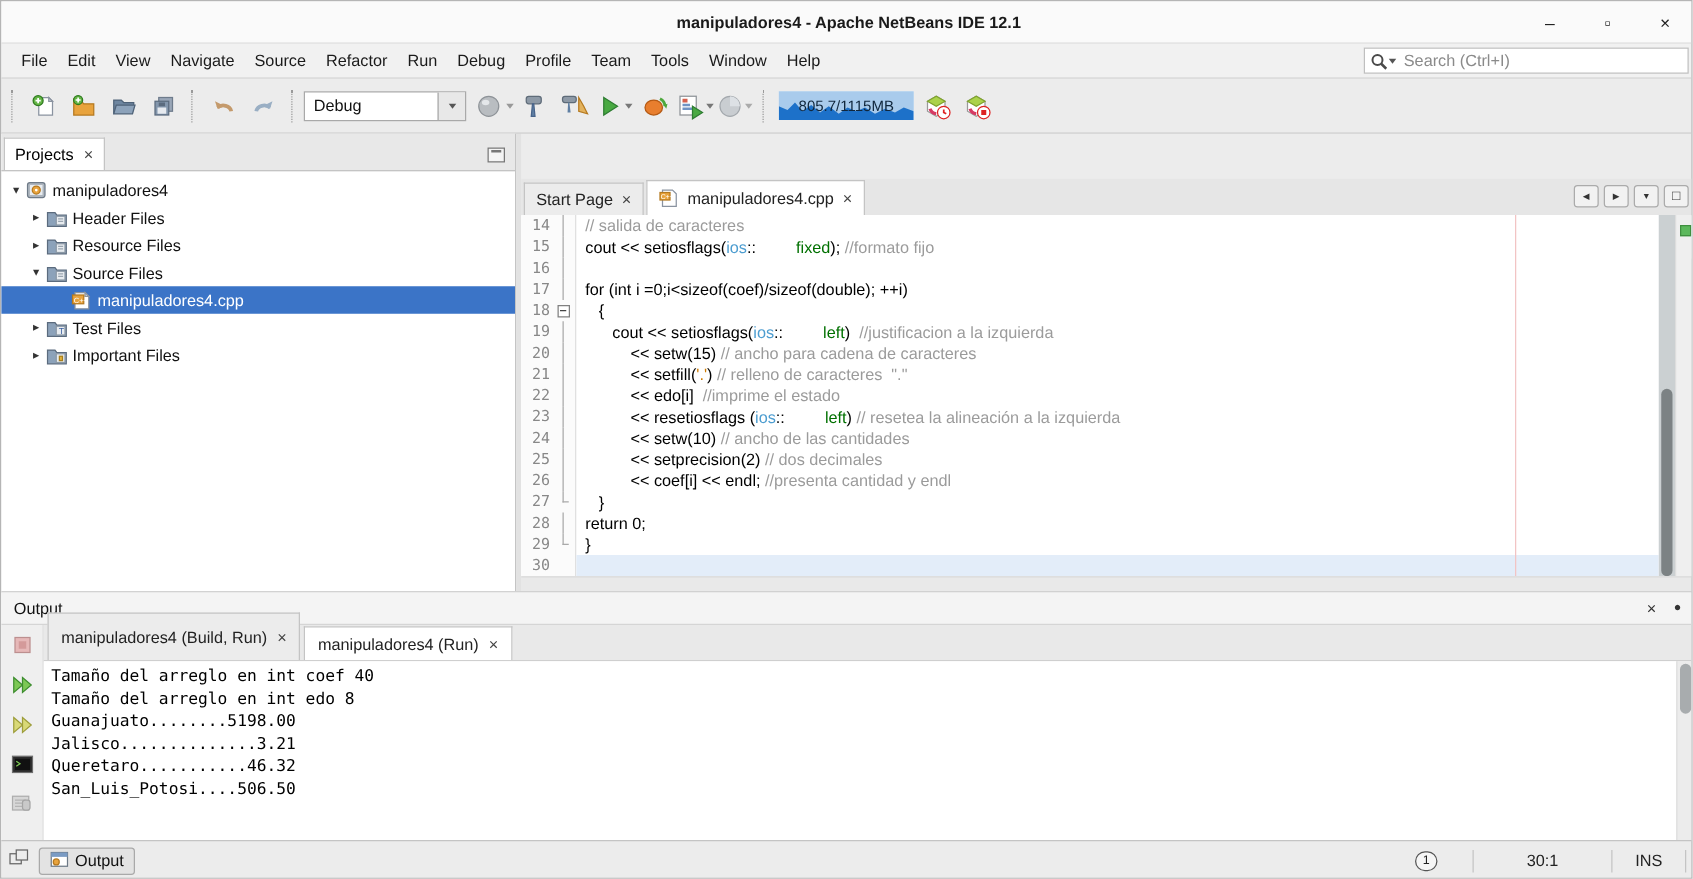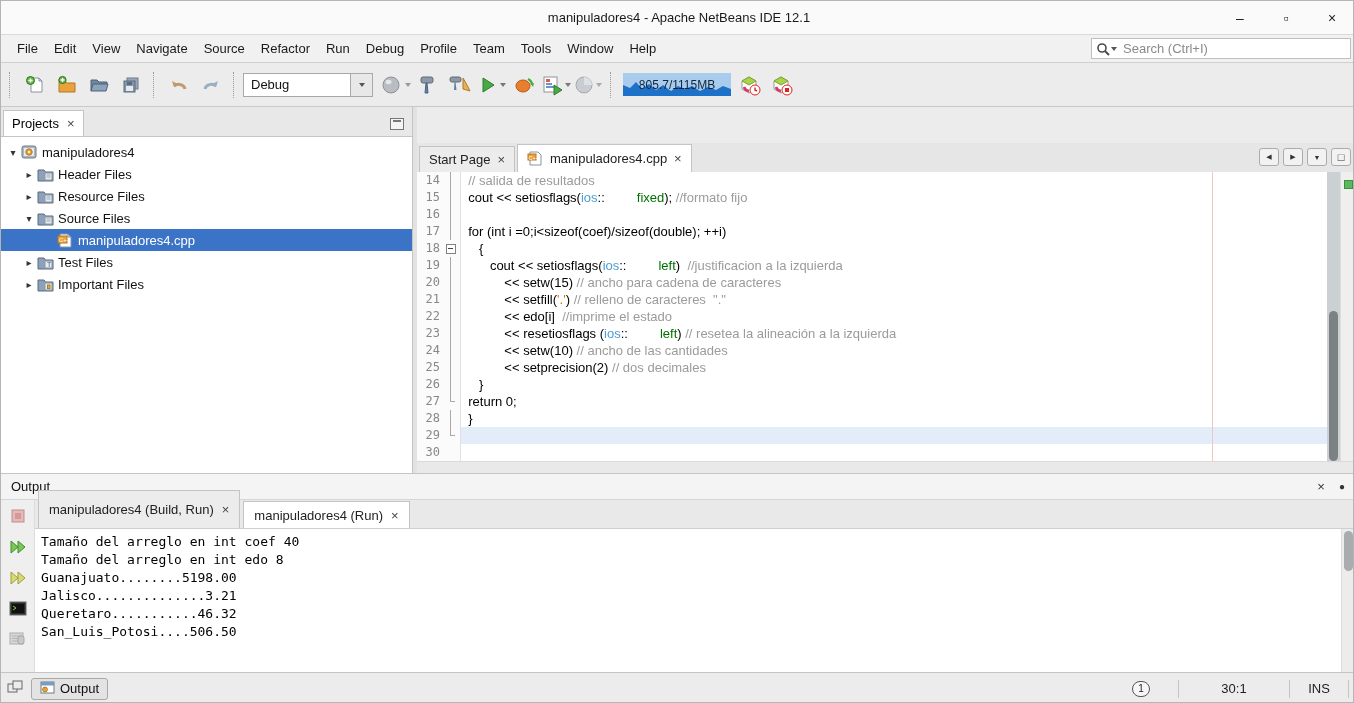--- a/index.html
+++ b/index.html
@@ -1,21 +1,21 @@
 <!DOCTYPE html>
 <html><head>
 <meta charset="utf-8">
 <style>
   html,body{margin:0;padding:0;background:#d8d8d8;}
   *{box-sizing:border-box;font-family:"Liberation Sans",sans-serif;}
   #app{position:relative;width:1354px;height:703px;background:#ECECEC;overflow:hidden;border:1px solid #b5b5b5;}
 
   
   #titlebar{position:absolute;left:0;top:0;width:1354px;height:34px;background:#FAFAFA;border-bottom:1px solid #D9D9D9;display:flex;align-items:center;}
-  #title{flex:1;text-align:center;font-size:13px;font-weight:normal;color:#1a1a1a;}
+  #title{flex:1;text-align:center;font-size:13px;font-weight:bold;color:#1a1a1a;}
   .winctl{width:46px;height:100%;display:flex;align-items:center;justify-content:center;font-size:14px;color:#222;cursor:default;}
 
   
   #menubar{position:absolute;left:0;top:34px;width:1354px;height:28px;background:#F1F1F1;border-bottom:1px solid #CFCFCF;display:flex;align-items:center;padding-left:8px;}
   .menu-item{padding:4px 8px;font-size:13px;color:#1a1a1a;}
   #searchbox{position:absolute;right:4px;top:3px;width:260px;height:21px;background:#FFFFFF;border:1px solid #BFBFBF;display:flex;}
   #searchbox input{border:none;outline:none;flex:1;font-size:13px;color:#333;background:transparent;padding:0 4px;}
   #searchbox input::placeholder{color:#8a8a8a;}
   .dd{width:0;height:0;border-left:3px solid transparent;border-right:3px solid transparent;border-top:4px solid #555;display:inline-block;}
 
@@ -588,32 +588,33 @@
               <span class="lnum">29</span>
               <span class="fold fold-end"></span>
             </div>
             <div class="gut-row">
               <span class="lnum">30</span>
               <span class="fold"></span>
             </div>
           </div>
         <div id="code">
           <div id="margin-line"></div>
-        <div class="code-row"><span class="tk-p">  </span><span class="tk-c">// salida de resultados</span></div>
+        <div class="code-row"><span class="tk-p">  </span><span class="tk-c">// salida de caracteres</span></div>
             <div class="code-row"><span class="tk-p">  cout &lt;&lt; setiosflags(</span><span class="tk-t">ios</span><span class="tk-p">::</span><span class="tk-g">fixed</span><span class="tk-p">); </span><span class="tk-c">//formato fijo</span></div>
             <div class="code-row"></div>
             <div class="code-row"><span class="tk-p">  </span><span class="tk-k">for</span><span class="tk-p"> (</span><span class="tk-k">int</span><span class="tk-p"> i =0;i&lt;</span><span class="tk-k">sizeof</span><span class="tk-p">(coef)/</span><span class="tk-k">sizeof</span><span class="tk-p">(</span><span class="tk-k">double</span><span class="tk-p">); ++i)</span></div>
             <div class="code-row"><span class="tk-p">     {</span></div>
             <div class="code-row"><span class="tk-p">        cout &lt;&lt; setiosflags(</span><span class="tk-t">ios</span><span class="tk-p">::</span><span class="tk-g">left</span><span class="tk-p">)  </span><span class="tk-c">//justificacion a la izquierda</span></div>
             <div class="code-row"><span class="tk-p">            &lt;&lt; setw(15) </span><span class="tk-c">// ancho para cadena de caracteres</span></div>
             <div class="code-row"><span class="tk-p">            &lt;&lt; setfill(</span><span class="tk-s">'.'</span><span class="tk-p">) </span><span class="tk-c">// relleno de caracteres  "."</span></div>
             <div class="code-row"><span class="tk-p">            &lt;&lt; edo[i]  </span><span class="tk-c">//imprime el estado</span></div>
             <div class="code-row"><span class="tk-p">            &lt;&lt; resetiosflags (</span><span class="tk-t">ios</span><span class="tk-p">::</span><span class="tk-g">left</span><span class="tk-p">) </span><span class="tk-c">// resetea la alineación a la izquierda</span></div>
             <div class="code-row"><span class="tk-p">            &lt;&lt; setw(10) </span><span class="tk-c">// ancho de las cantidades</span></div>
             <div class="code-row"><span class="tk-p">            &lt;&lt; setprecision(2) </span><span class="tk-c">// dos decimales</span></div>
+            <div class="code-row"><span class="tk-p">            &lt;&lt; coef[i] &lt;&lt; endl; </span><span class="tk-c">//presenta cantidad y endl</span></div>
             <div class="code-row"><span class="tk-p">     }</span></div>
             <div class="code-row"><span class="tk-p">  </span><span class="tk-k">return</span><span class="tk-p"> 0;</span></div>
             <div class="code-row"><span class="tk-p">  }</span></div>
             <div class="code-row cur"></div>
           </div>
         <div id="vscroll">
             <div class="thumb"></div>
           </div>
         <div id="errorstripe">
             <div class="ok"></div>

